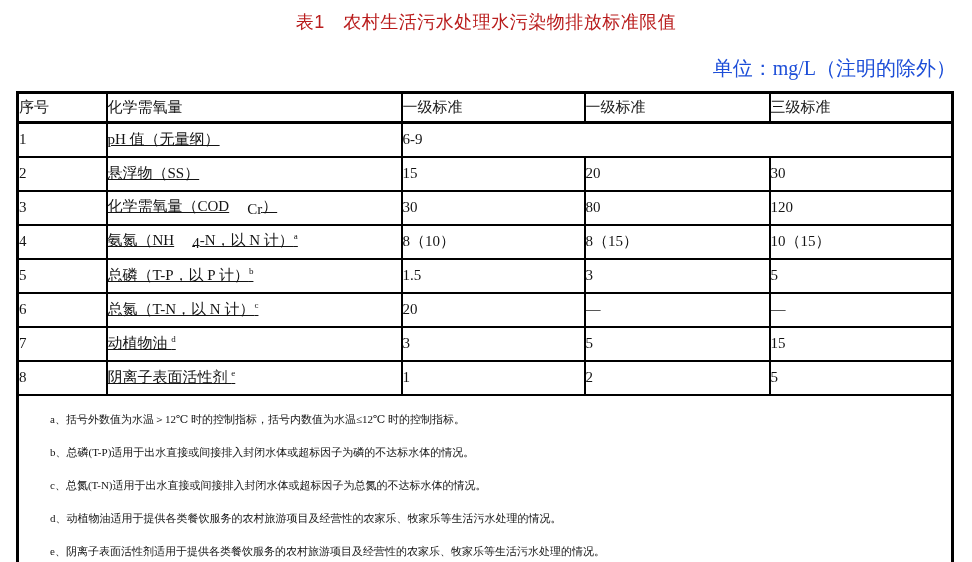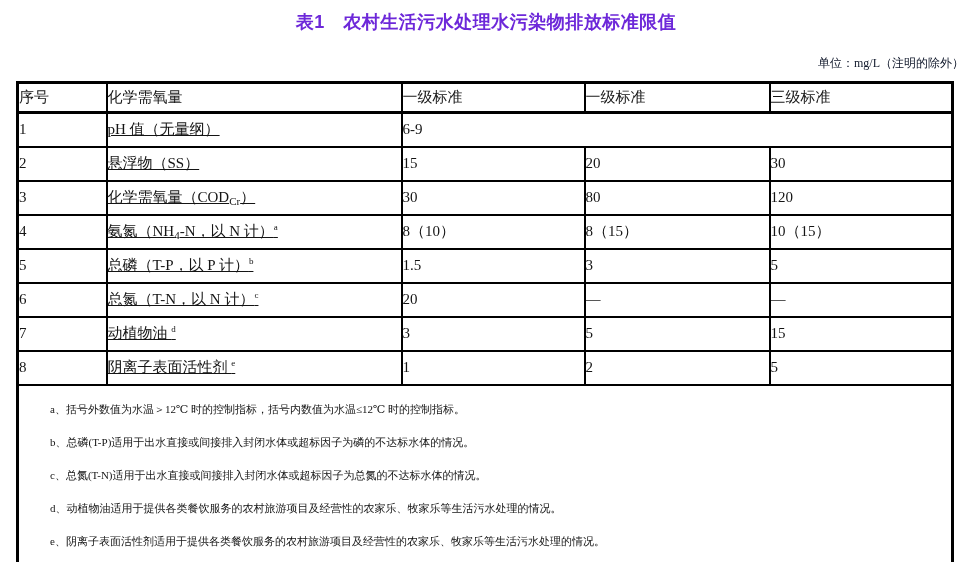--- a/index.html
+++ b/index.html
@@ -10,29 +10,29 @@
     background: #ffffff;
     color: #1c1c1c;
     font-family: "Liberation Serif", "DejaVu Serif", serif;
     overflow: hidden;
   }
   .page-title {
     margin: 10px 0 0 0;
     text-align: center;
     font-family: "Liberation Sans", "DejaVu Sans", sans-serif;
     font-size: 18px;
-    font-weight: bold;
+    font-weight: normal;
     letter-spacing: 0.5px;
-    color: #6d28d9;
+    color: #b91c1c;
   }
   .unit-note {
-    margin: 21px 8px 9px 0;
+    margin: 21px 16px 9px 0;
     text-align: right;
-    font-size: 12px;
-    color: #0f172a;
+    font-size: 20px;
+    color: #1d4ed8;
   }
   table.std-table {
     margin-left: 16px;
     width: 935px;
     border-collapse: collapse;
     table-layout: fixed;
     font-size: 15px;
     color: #141414;
   }
   table.std-table th,
@@ -49,21 +49,21 @@
     height: 30px;
     font-weight: normal;
     border-bottom-width: 3px;
   }
   table.std-table tbody td { height: 34px; }
   td.c-name {
     text-align: left;
     padding-left: 13px;
     text-decoration: underline;
   }
-  .sub { font-size: 11px; vertical-align: -3px; }
+  .sub { font-size: 15px; vertical-align: -3px; margin-left: 18px; }
   .sup { font-size: 9px; vertical-align: 6px; }
   tr.footnote-row td {
     height: auto;
     text-align: left;
     white-space: normal;
     padding: 7px 10px 8px 31px;
   }
   .footnote-line {
     margin: 0;
     line-height: 33px;

